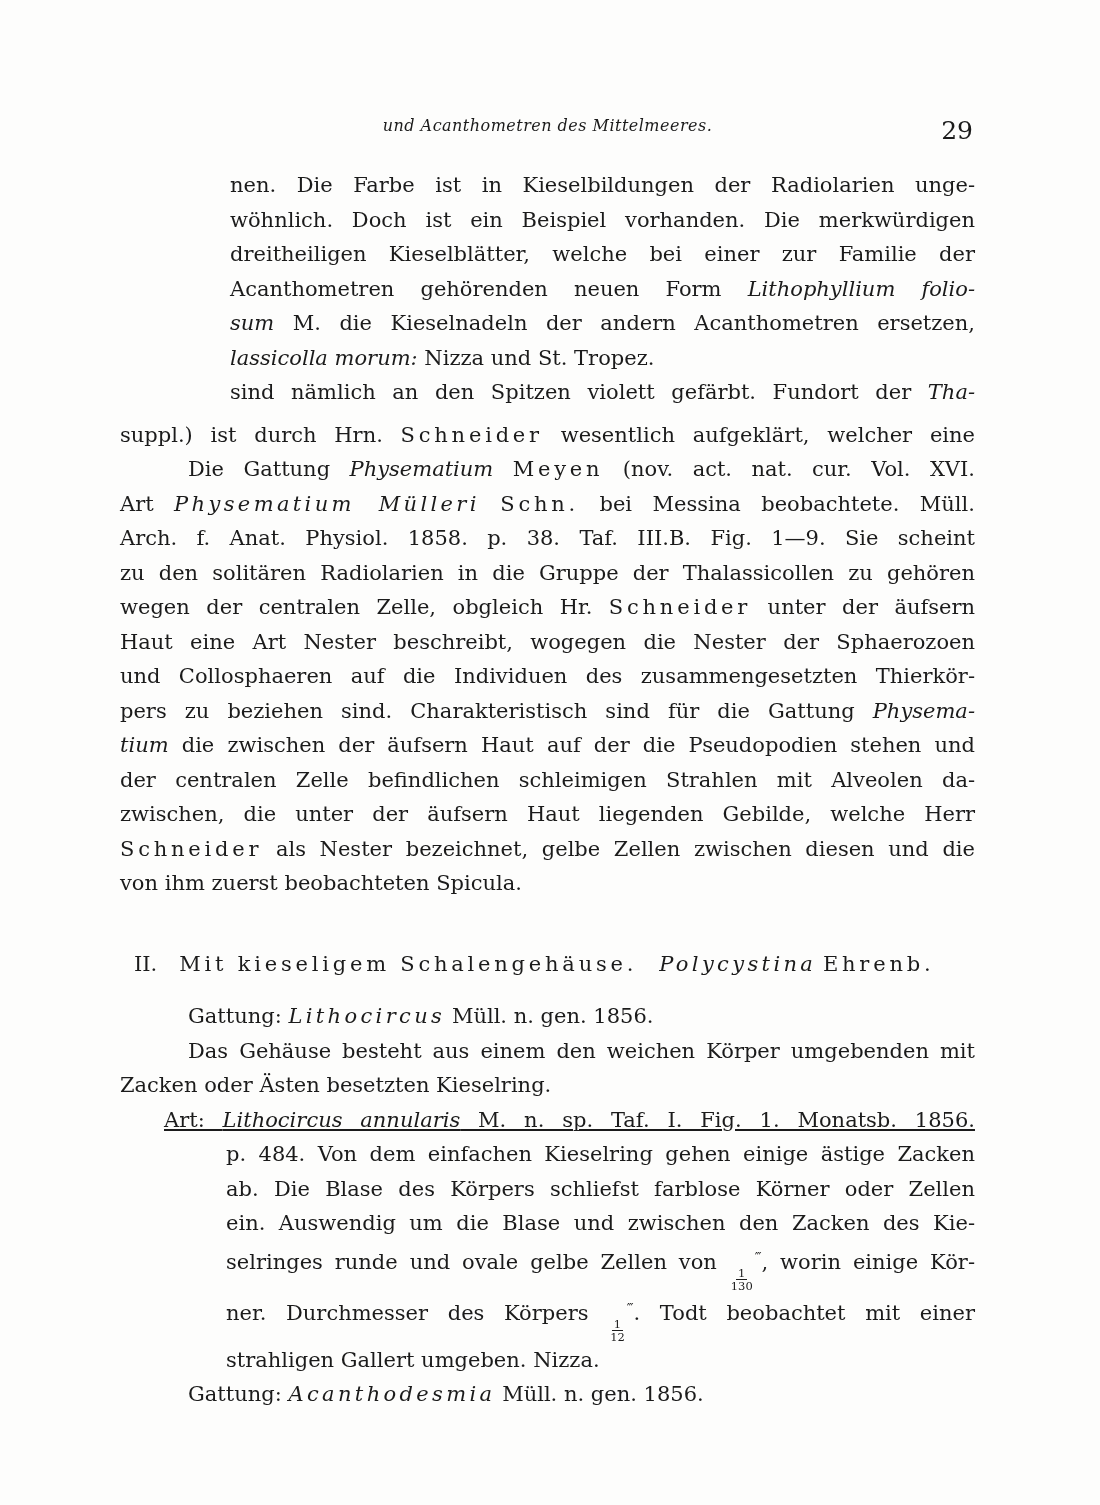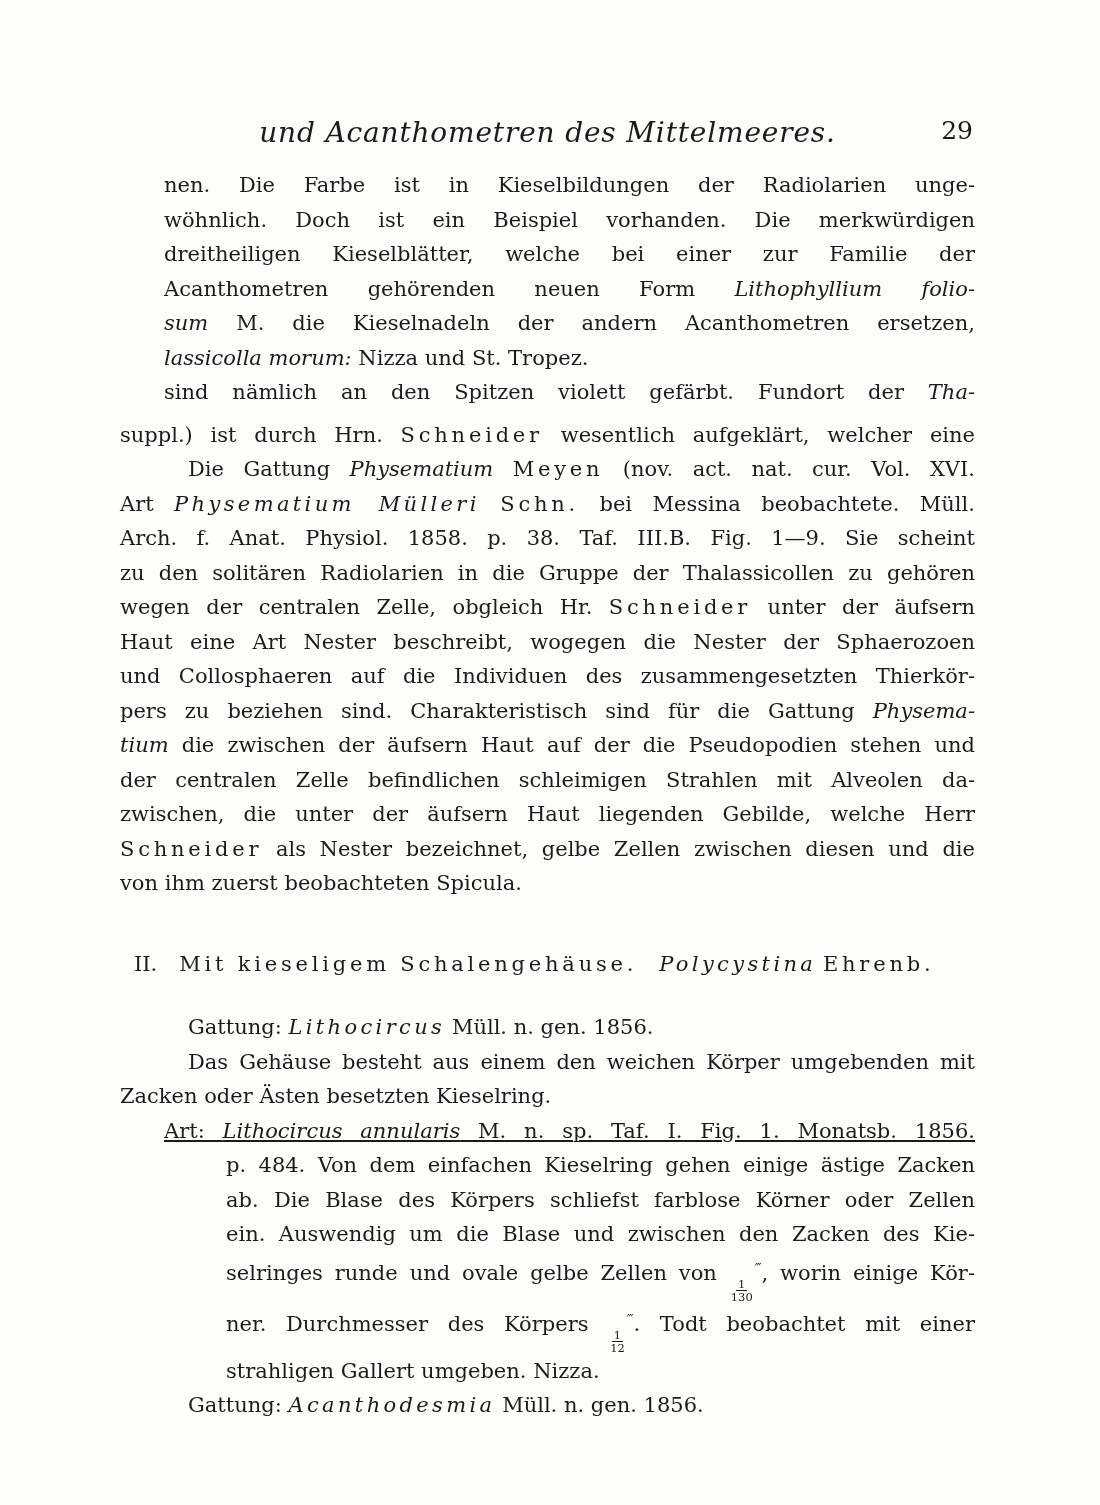--- a/index.html
+++ b/index.html
@@ -22,42 +22,42 @@
   .page-header {
     position: relative;
     height: 34px;
     margin-bottom: 18px;
   }
   .running-title {
     position: absolute;
     left: 0; right: 0;
     text-align: center;
     font-style: italic;
-    font-size: 28px;
+    font-size: 16px;
     letter-spacing: 0.03em;
   }
   .page-number {
     position: absolute;
     right: 2px;
     top: 0;
     font-size: 25px;
   }
   .text-body { width: 855px; }
   .block { margin: 0; }
   .line {
     line-height: 34.5px;
     text-align: justify;
     text-align-last: justify;
     white-space: normal;
   }
   .line.last { text-align-last: left; }
   .line.indent { text-indent: 68px; }
-  .block.quote { margin-left: 44px; }
+  .block.quote { margin-left: 110px; }
   .block.para { margin-top: 8px; }
-  .block.heading { margin-top: 46px; margin-bottom: 29px; }
+  .block.heading { margin-top: 46px; margin-bottom: 18px; }
   .block.heading .line {
     text-align: left;
     text-align-last: left;
     margin-left: 14px;
   }
   .block.genus .line {
     text-align: left;
     text-align-last: left;
     text-indent: 68px;
   }

